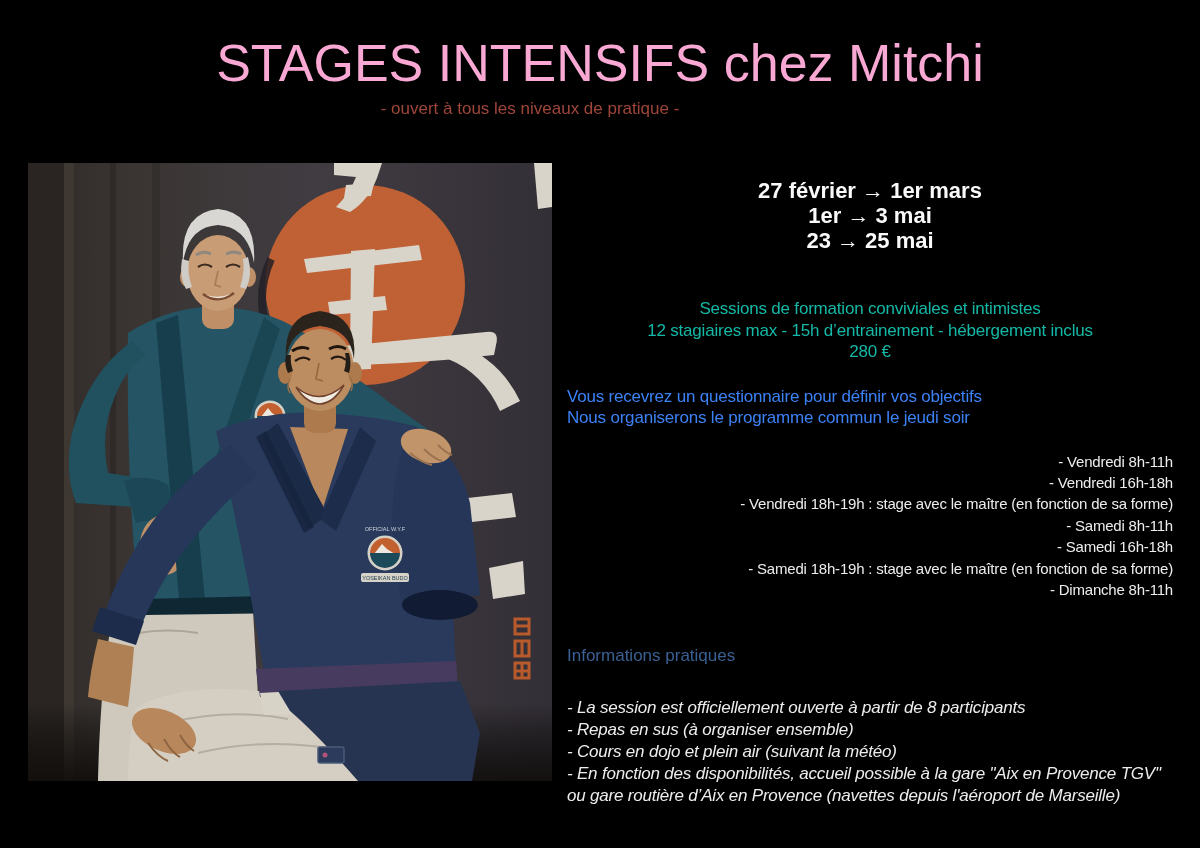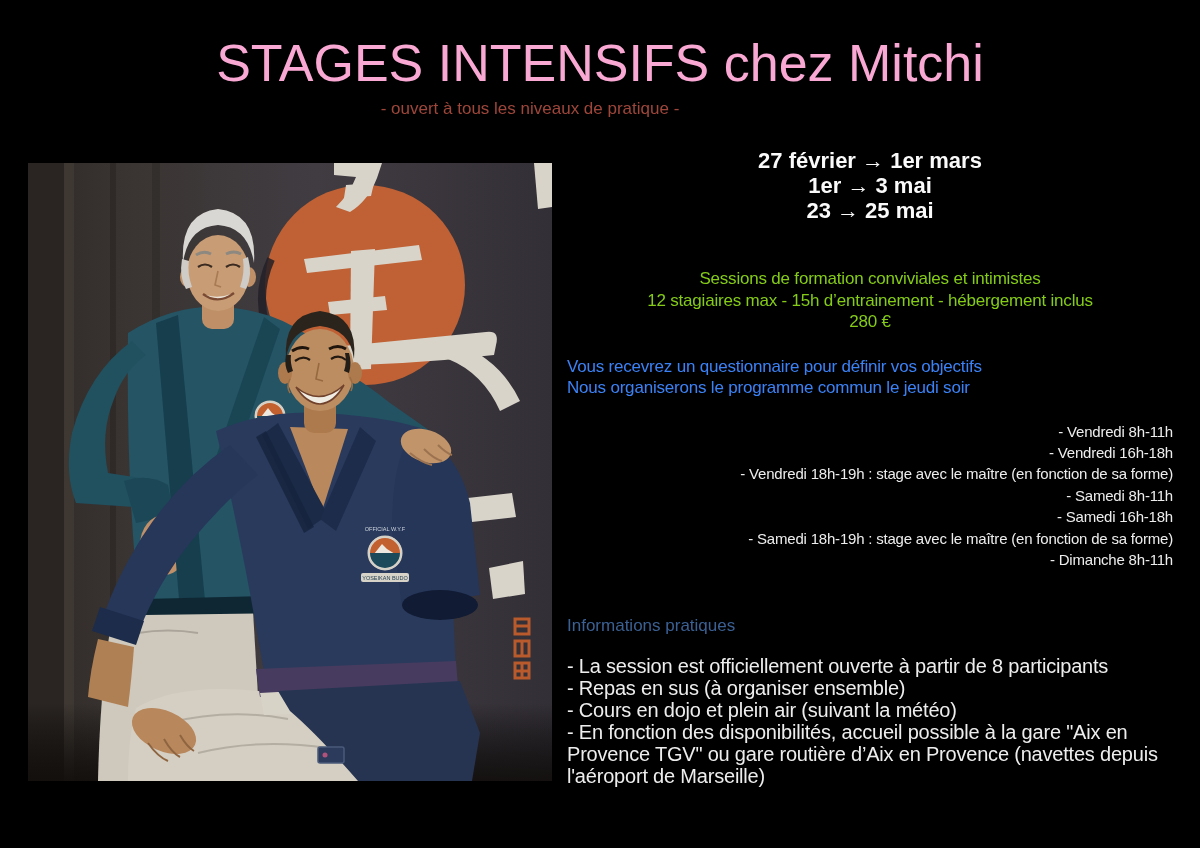--- a/index.html
+++ b/index.html
@@ -22,51 +22,52 @@
     position:absolute; top:99px; left:0; width:1060px;
     text-align:center;
     font-size:17px; color:#9e463a;
   }
 
   .photo-wrap {
     position:absolute; left:28px; top:163px; width:524px; height:618px;
   }
 
   .right-col {
-    position:absolute; left:567px; top:146px; width:606px;
+    position:absolute; left:567px; top:176px; width:606px;
   }
   .dates {
     text-align:center; margin-top:2px;
     font-size:22px; font-weight:700; line-height:25px;
     color:#fafafa;
   }
   .sessions {
     text-align:center; margin-top:45px;
-    font-size:17px; line-height:21.5px; color:#84cc16;
+    font-size:17px; line-height:21.5px; color:#14b8a6;
     letter-spacing:-0.2px;
   }
   .notes {
     margin-top:23px;
     font-size:17px; line-height:21.5px;
     color:#3b82f6; letter-spacing:-0.2px;
   }
   .schedule {
     margin-top:22px; list-style:none;
     font-size:15px; line-height:21.4px; color:#ededed;
     letter-spacing:-0.2px;
     text-align:right;
   }
   .practical-heading {
     margin-top:46px;
     font-size:17px; color:#3b6093;
   }
   .practical-list {
-    margin-top:19px; list-style:none;
-    font-size:20px; line-height:22px; color:#ededed;
+    margin-top:31px; list-style:none;
+    font-size:17px; line-height:22px; color:#ededed;
     letter-spacing:-0.2px;
+    font-style:italic;
   }
 </style>
 </head>
 <body>
 
 <div class="page">
 
   <h1 class="title">STAGES INTENSIFS chez Mitchi</h1>
   <div class="subtitle">- ouvert à tous les niveaux de pratique -</div>
 

